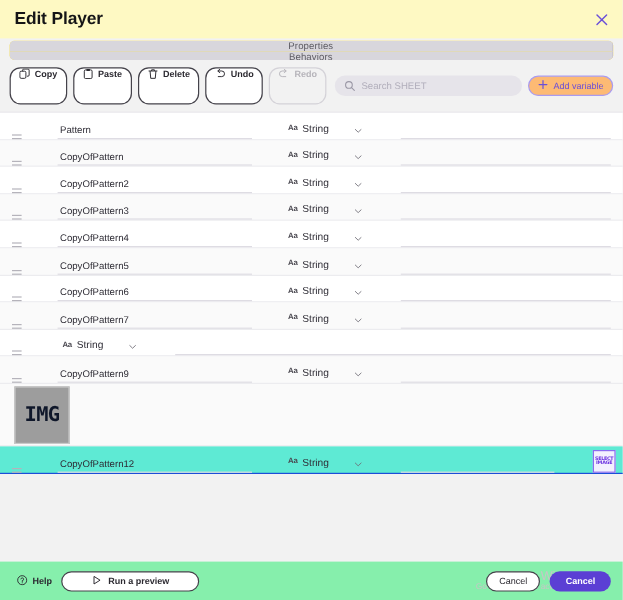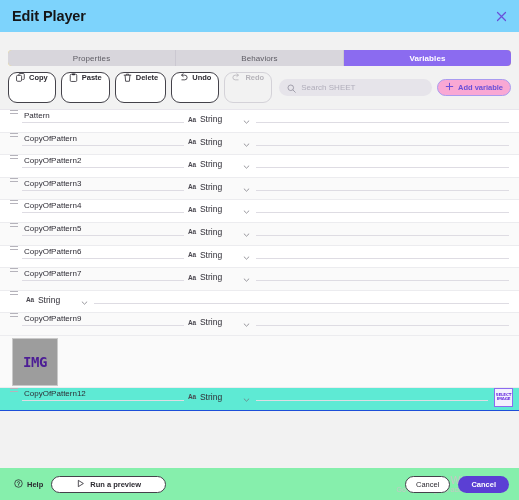--- a/index.html
+++ b/index.html
@@ -17,21 +17,21 @@
     position: relative;
     -webkit-font-smoothing: antialiased;
   }
 
   
   .dialog-header {
     height: 32px;
     display: flex;
     align-items: center;
     padding: 0 6px 0 12px;
-    background: #7dd3fc;
+    background: #fef9c3;
     position: relative;
   }
   .dialog-title {
     font-size: 14.5px;
     font-weight: bold;
     letter-spacing: -0.1px;
     color: #151517;
   }
   .close-btn {
     position: absolute;
@@ -43,25 +43,26 @@
     display: flex;
     align-items: center;
     justify-content: center;
     cursor: pointer;
   }
   .close-btn svg { display: block; }
 
   
   .tab-bar {
     display: flex;
-    margin: 18px 8px 0 8px;
+    margin: 2px 8px 0 8px;
     height: 16px;
     border-radius: 4px;
     overflow: hidden;
     background: #fde047;
+    flex-direction: column;
   }
   .tab {
     flex: 1 1 0;
     display: flex;
     align-items: center;
     justify-content: center;
     font-size: 8px;
     color: #5e5c64;
     background: #d8d6dc;
     cursor: pointer;
@@ -132,40 +133,41 @@
   .search-input::placeholder { color: #b1aebb; }
 
   .add-var-btn {
     display: flex;
     align-items: center;
     gap: 4px;
     height: 17px;
     padding: 0 7px;
     border: 1px solid #a99bf0;
     border-radius: 9px;
-    background: #f9a8d4;
+    background: #fdba74;
     font-size: 7.5px;
-    font-weight: bold;
+    font-weight: normal;
     color: #6a4fd8;
     cursor: pointer;
     white-space: nowrap;
   }
 
   
   .var-list {
     margin: 0;
     border-top: 1px solid #e8e6ec;
   }
   .var-row {
     display: flex;
-    align-items: flex-start;
+    align-items: flex-end;
     height: 22.6px;
     padding: 0 6px 0 10px;
     background: #ffffff;
     border-bottom: 1px solid #ececef;
+    gap: 26px;
   }
   .var-row.alt { background: #fafafa; }
   .var-row.selected {
     background: #5eead4;
     border-bottom: 1px solid #1d4ed8;
   }
 
   .drag-handle {
     width: 12px;
     flex: none;
@@ -243,23 +245,23 @@
     width: 46px;
     height: 48px;
     background: #9d9d9d;
     border: 1px solid #c9c9c9;
     display: flex;
     align-items: center;
     justify-content: center;
   }
   .img-placeholder span {
     font-family: "DejaVu Sans Mono", monospace;
-    font-size: 14px;
-    font-weight: bold;
-    color: #4c1d95;
+    font-size: 17px;
+    font-weight: bold;
+    color: #0f172a;
     letter-spacing: -0.5px;
   }
 
   
   .thumb {
     flex: none;
     width: 19px;
     height: 19px;
     border: 1px solid #8b6bf0;
     background: #f3f0fe;

